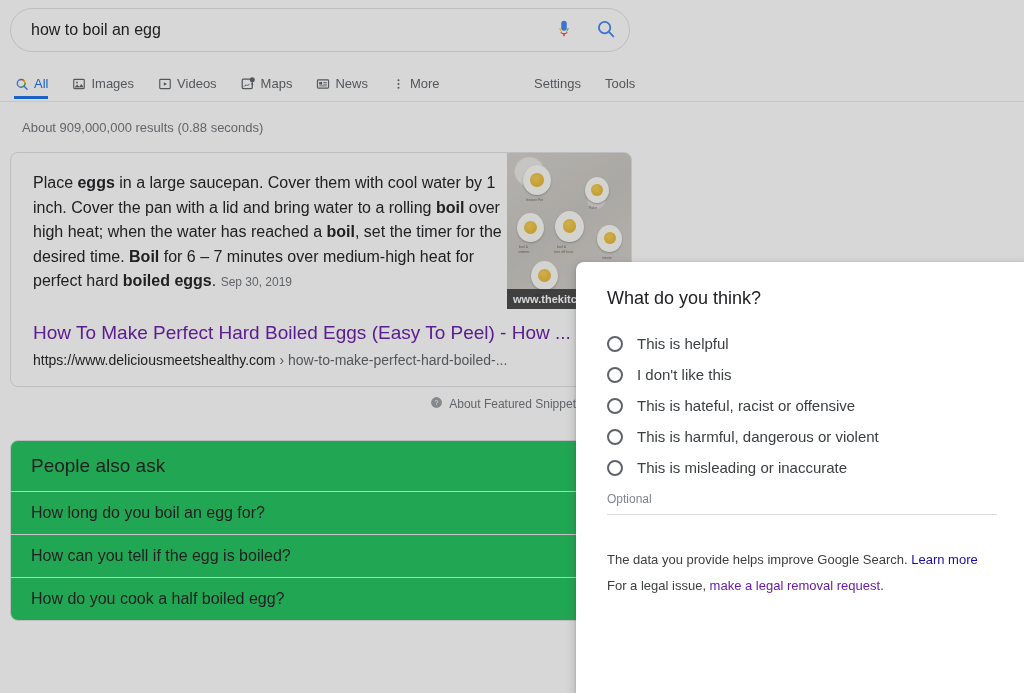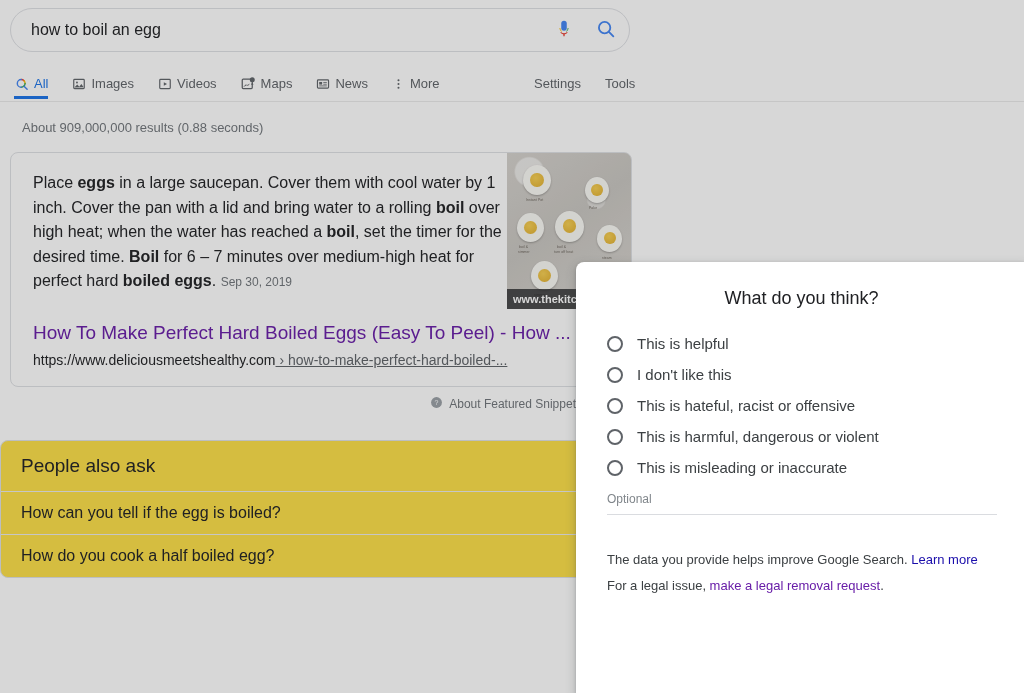--- a/index.html
+++ b/index.html
@@ -167,21 +167,21 @@
   .fs-url {
     margin-left: 22px;
     margin-top: 5px;
     font-size: 14px;
     line-height: 20px;
     color: #202124;
     white-space: nowrap;
     overflow: hidden;
   }
   .fs-url .dom { color: #202124; }
-  .fs-url .path { color: #5f6368; text-decoration: underline; }
+  .fs-url .path { color: #5f6368; }
 
   
   .fs-thumb {
     position: absolute;
     right: 0px; top: 0px;
     width: 124px; height: 156px;
     overflow: hidden;
     background: #cfcdc9;
   }
   .fs-thumb .eggfield {
@@ -242,25 +242,25 @@
   .snippet-meta .mitem {
     display: flex;
     align-items: center;
     gap: 6px;
     cursor: pointer;
   }
 
   
   .paa {
     position: absolute;
-    left: 0; top: 440px;
+    left: 10px; top: 440px;
     width: 622px;
     border: 1px solid #dfe1e5;
     border-radius: 8px;
-    background: #fde047;
+    background: #22c55e;
     box-sizing: border-box;
     overflow: hidden;
   }
   .paa-head {
     font-size: 19px;
     color: #202124;
     padding: 14px 0 14px 20px;
     border-bottom: 1px solid #ebebeb;
   }
   .paa-item {
@@ -295,21 +295,20 @@
     z-index: 50;
     box-sizing: border-box;
     padding: 24px 28px 0 31px;
     overflow: hidden;
   }
   .fb-title {
     font-size: 18px;
     color: #202124;
     line-height: 24px;
     margin-bottom: 18px;
-    text-align: center;
   }
   .fb-options { margin-bottom: 6px; }
   .fb-option {
     display: flex;
     align-items: center;
     gap: 14px;
     height: 31px;
     cursor: pointer;
     text-align: right;
   }
@@ -518,20 +517,21 @@
           <rect x="11" y="7" width="2" height="7" fill="#ffffff"></rect>
           <rect x="11" y="15.5" width="2" height="2" fill="#ffffff"></rect>
         </svg>
       </span>
       <span>Fe</span>
     </div>
   </div>
 
   <div class="paa">
     <div class="paa-head">People also ask</div>
+    <div class="paa-item">How long do you boil an egg for?</div>
     <div class="paa-item">How can you tell if the egg is boiled?</div>
     <div class="paa-item">How do you cook a half boiled egg?</div>
   </div>
 
   <div class="paa-feedback">Fe</div>
 
 </div>
 
 <div id="dim"></div>
 

